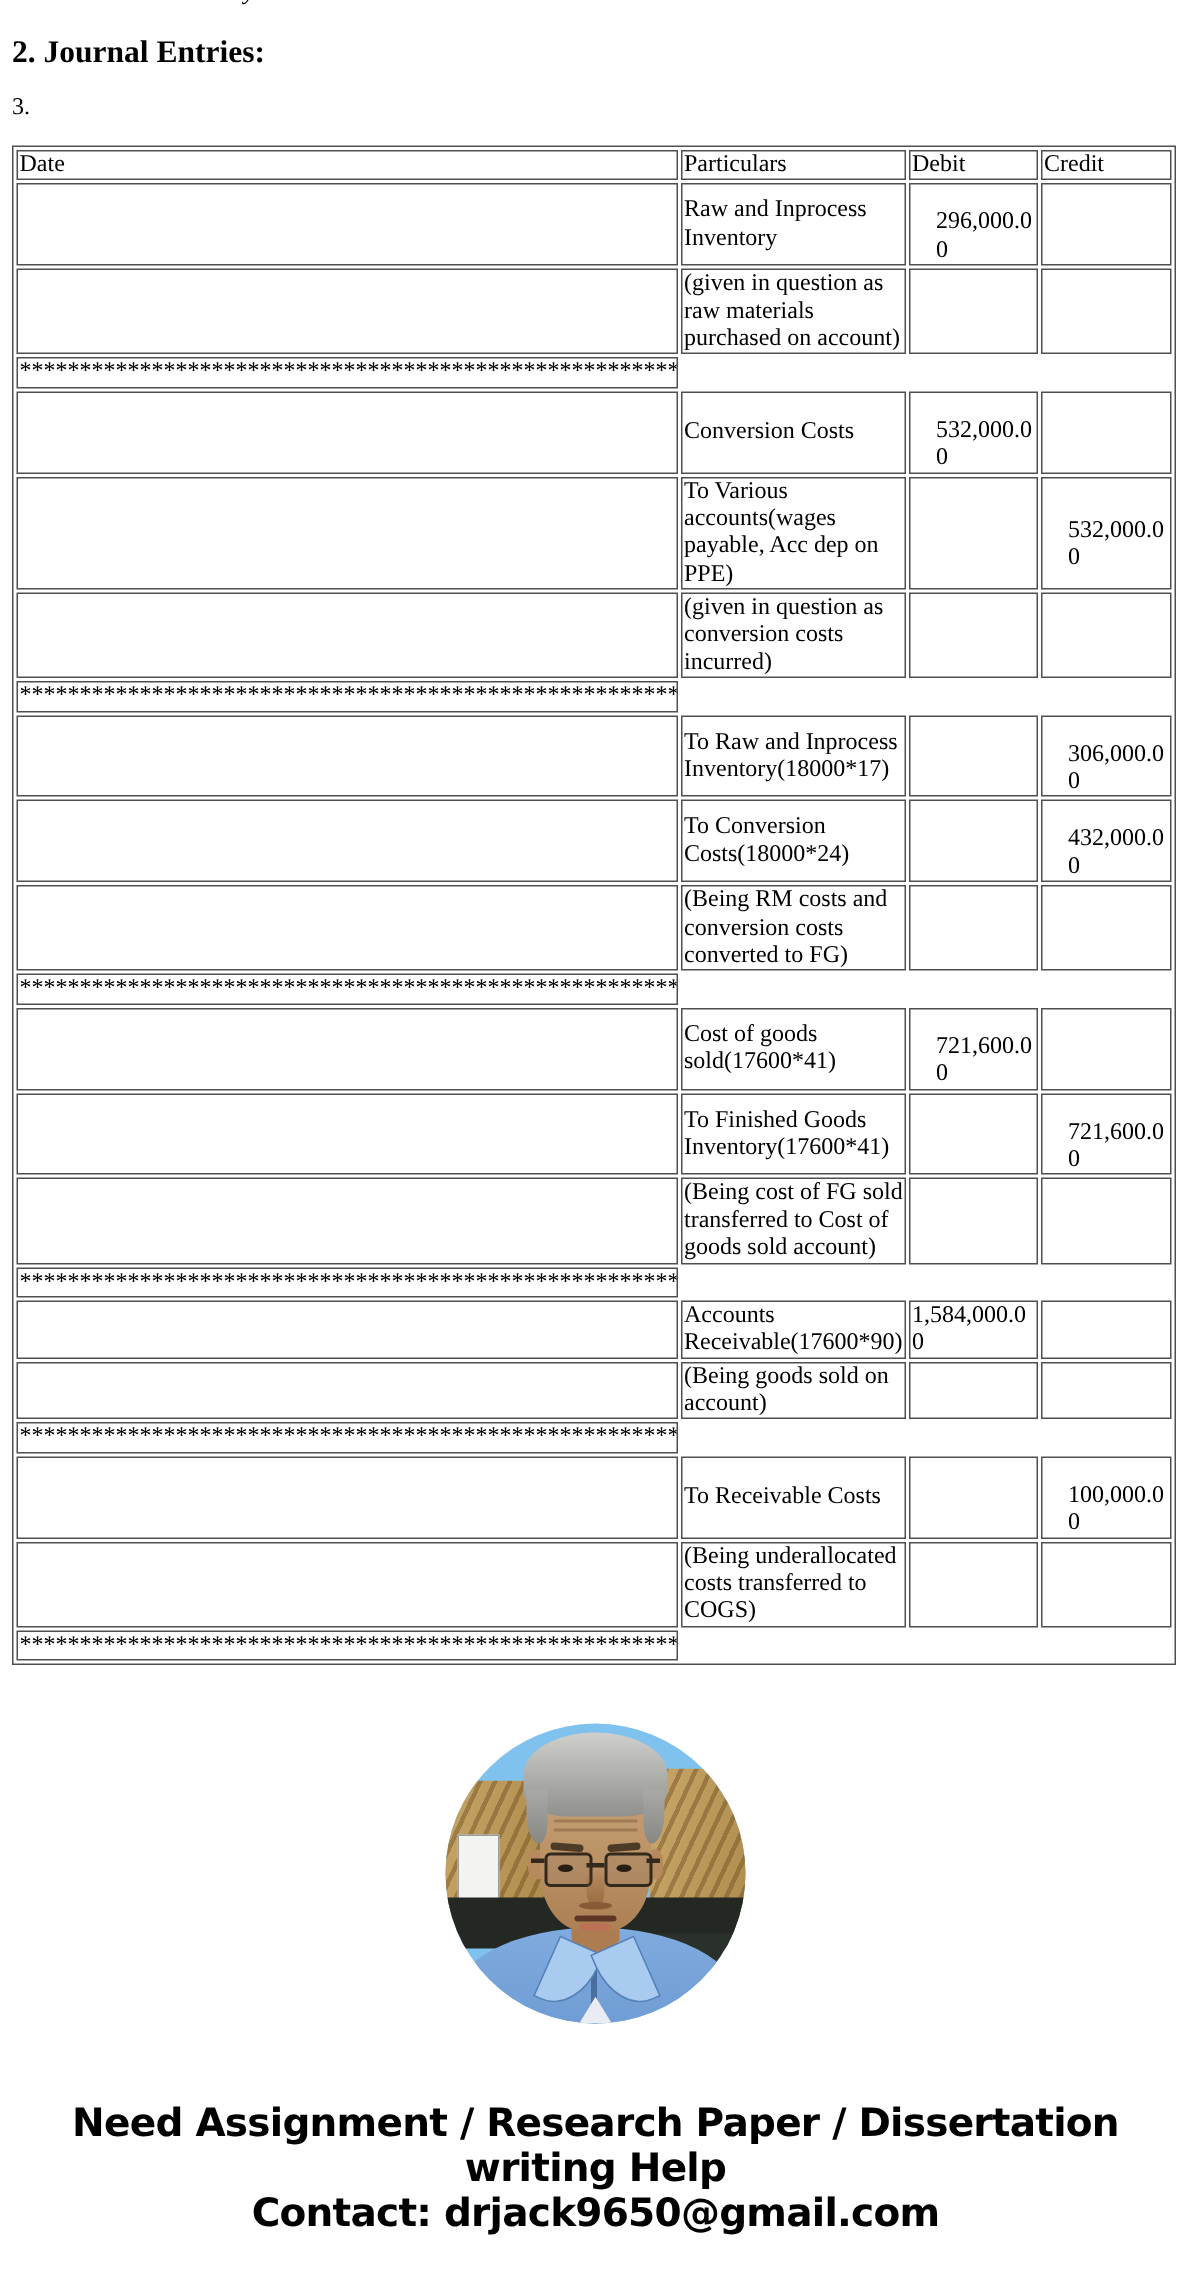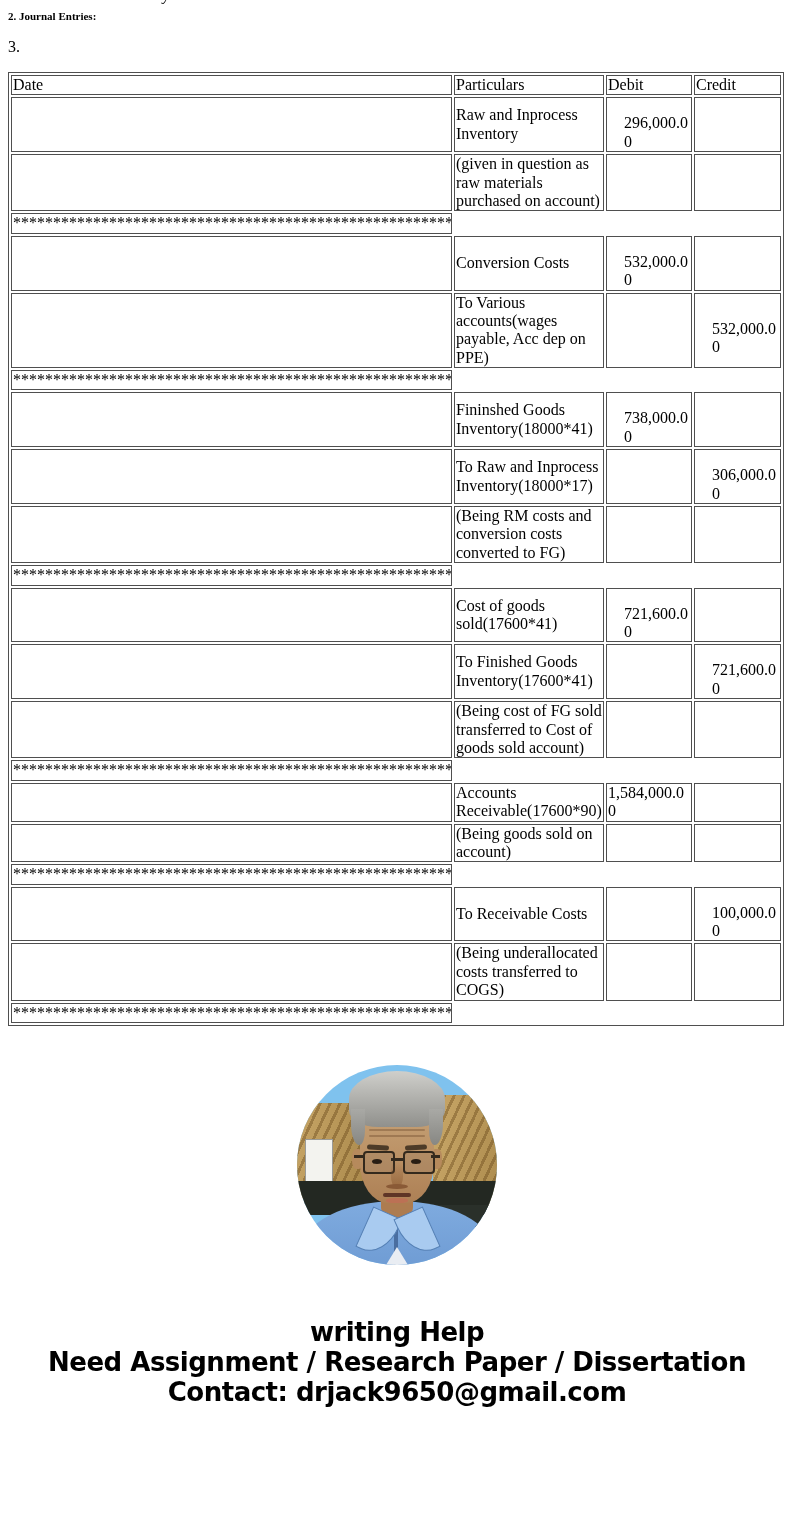--- a/index.html
+++ b/index.html
@@ -3,21 +3,21 @@
 <meta charset="utf-8">
 <style>
   html,body{margin:0;padding:0;background:#fff;color:#000;}
   body{width:794px;font-family:"Liberation Serif",serif;}
   .page{padding:0 8px;}
 
   
   .clip-line{height:4px;overflow:hidden;}
   .clip-line span{display:block;margin-top:-14px;font:italic 16px "Liberation Serif",serif;}
 
-  .heading{font-weight:bold;font-size:11px;margin:6px 0 16px 0;}
+  .heading{font-weight:bold;font-size:21px;margin:18px 0 16px 0;}
   .item-num{font-size:16px;margin:16px 0;}
 
   
   table.journal{border-collapse:separate;border-spacing:2px;table-layout:fixed;
     width:636px;border:1px solid #4f4f4f;margin-top:16px;}
   table.journal td{border:1px solid #4f4f4f;padding:0 1px;vertical-align:middle;
     font-size:16px;line-height:1.15;word-wrap:break-word;background:#fff;}
   td .amt{margin:16px 0 0 16px;}
   td.stars-cell{white-space:nowrap;overflow:hidden;}
 
@@ -128,36 +128,42 @@
         </tr>
         <tr>
           <td></td>
           <td>To Various accounts(wages payable, Acc dep on PPE)</td>
           <td></td>
           <td>
             <p class="amt">532,000.00</p>
           </td>
         </tr>
         <tr>
-          <td class="stars-cell">**********************************************************</td>
-        </tr>
-        <tr>
-          <td></td>
-          <td>Fininshed Goods Inventory(18000*41)</td>
-          <td>
-            <p class="amt">738,000.00</p>
-          </td>
-          <td></td>
+          <td></td>
+          <td>(given in question as conversion costs incurred)</td>
+          <td></td>
+          <td></td>
+        </tr>
+        <tr>
+          <td class="stars-cell">**********************************************************</td>
         </tr>
         <tr>
           <td></td>
           <td>To Raw and Inprocess Inventory(18000*17)</td>
           <td></td>
           <td>
             <p class="amt">306,000.00</p>
+          </td>
+        </tr>
+        <tr>
+          <td></td>
+          <td>To Conversion Costs(18000*24)</td>
+          <td></td>
+          <td>
+            <p class="amt">432,000.00</p>
           </td>
         </tr>
         <tr>
           <td></td>
           <td>(Being RM costs and conversion costs converted to FG)</td>
           <td></td>
           <td></td>
         </tr>
         <tr>
           <td class="stars-cell">**********************************************************</td>
@@ -251,18 +257,18 @@
     <div class="temple temple-right"></div>
     <div class="eye eye-left"></div>
     <div class="eye eye-right"></div>
     <div class="nose"></div>
     <div class="nostrils"></div>
     <div class="mouth"></div>
     <div class="lip"></div>
   </div>
 
   <div class="footer">
+    <div>Need Assignment / Research Paper / Dissertation</div>
     <div>writing Help</div>
-    <div>Need Assignment / Research Paper / Dissertation</div>
     <div>Contact: drjack9650@gmail.com</div>
   </div>
 
 </div>
 
 </body></html>

